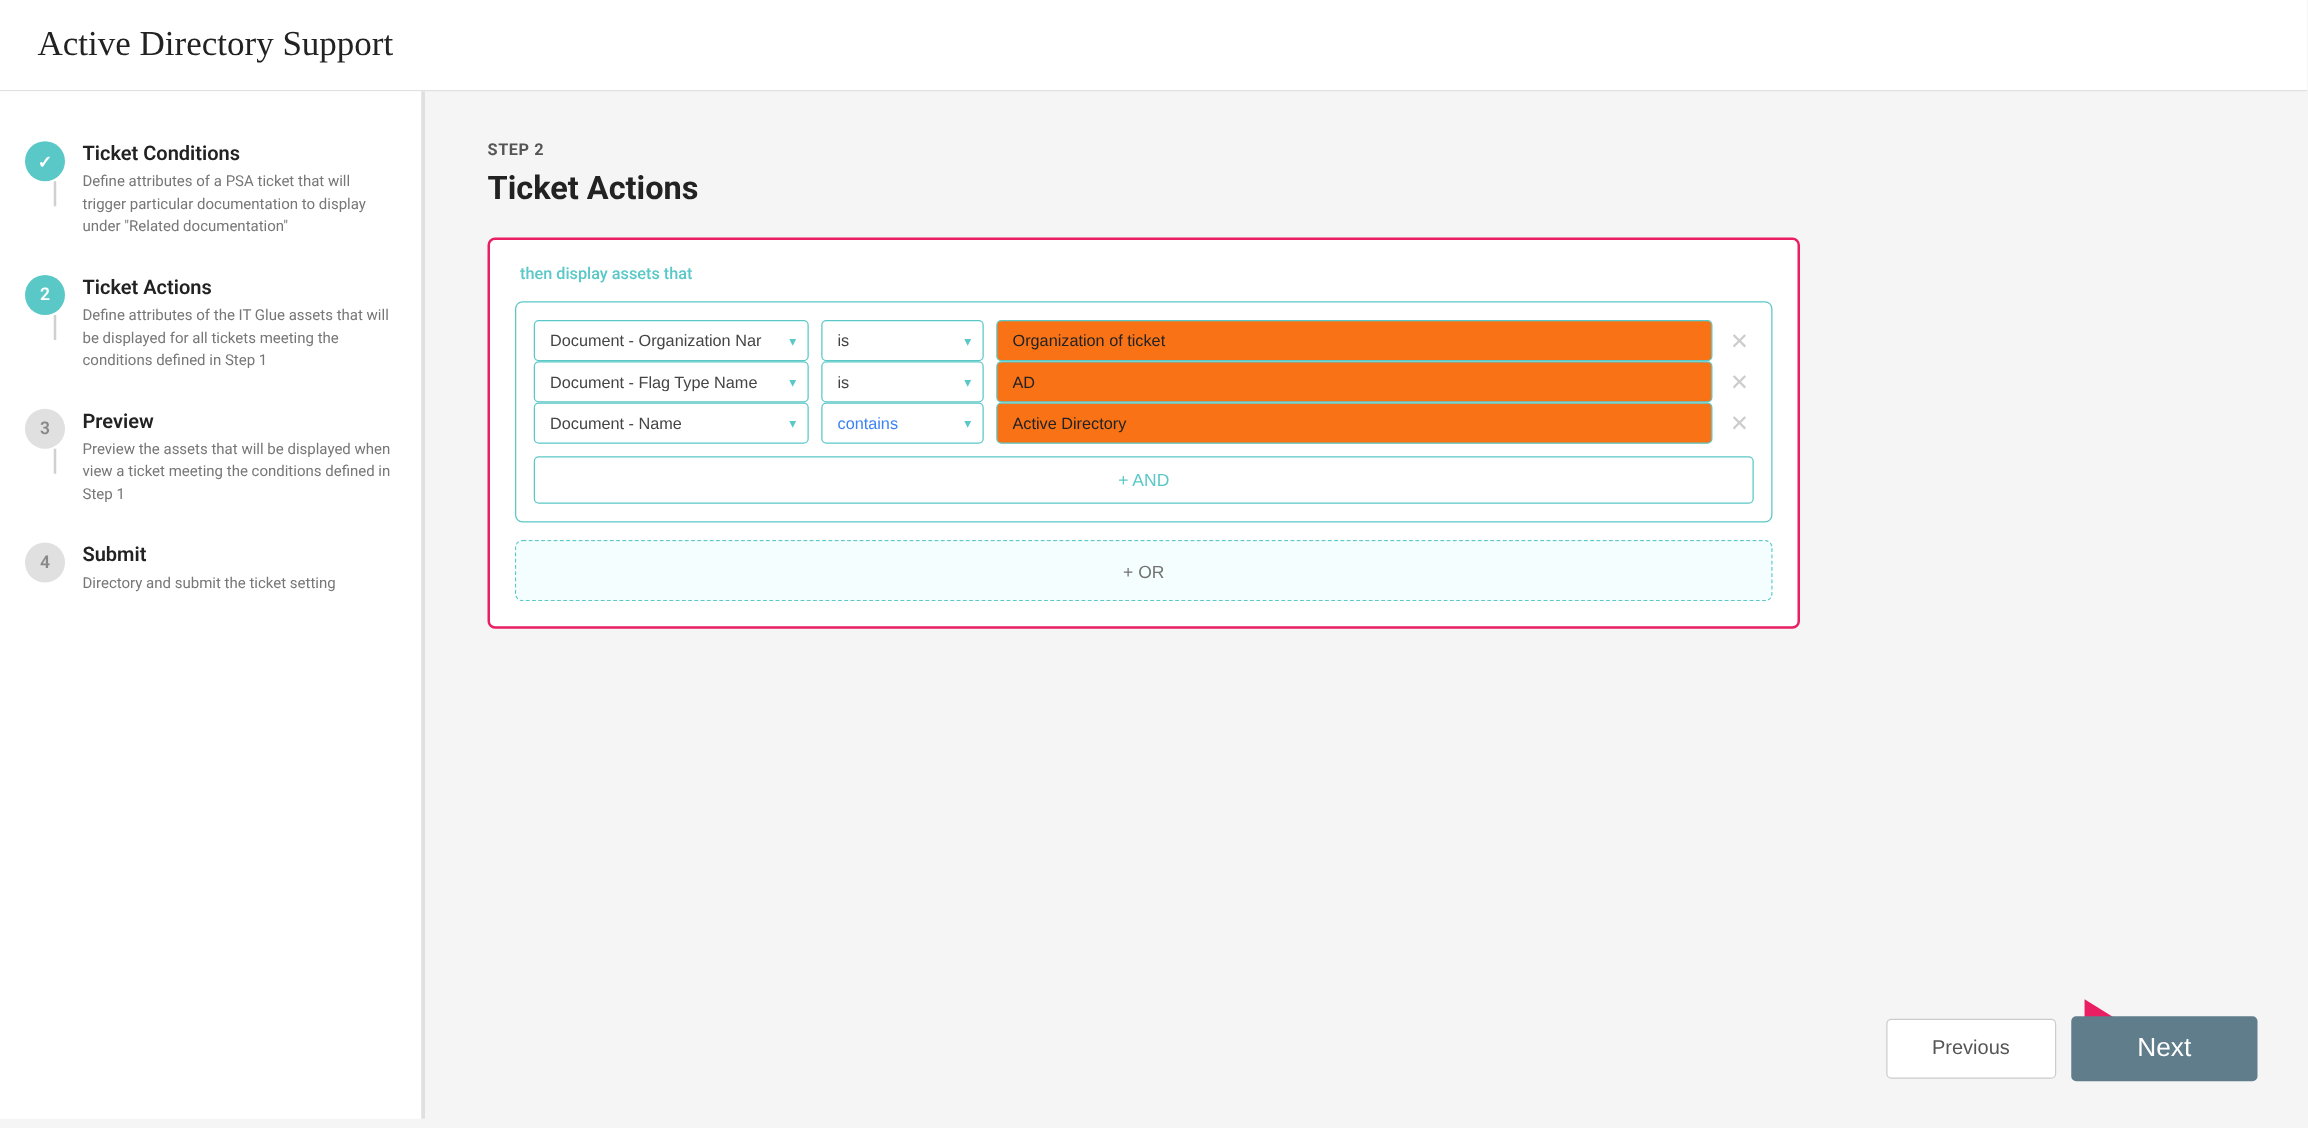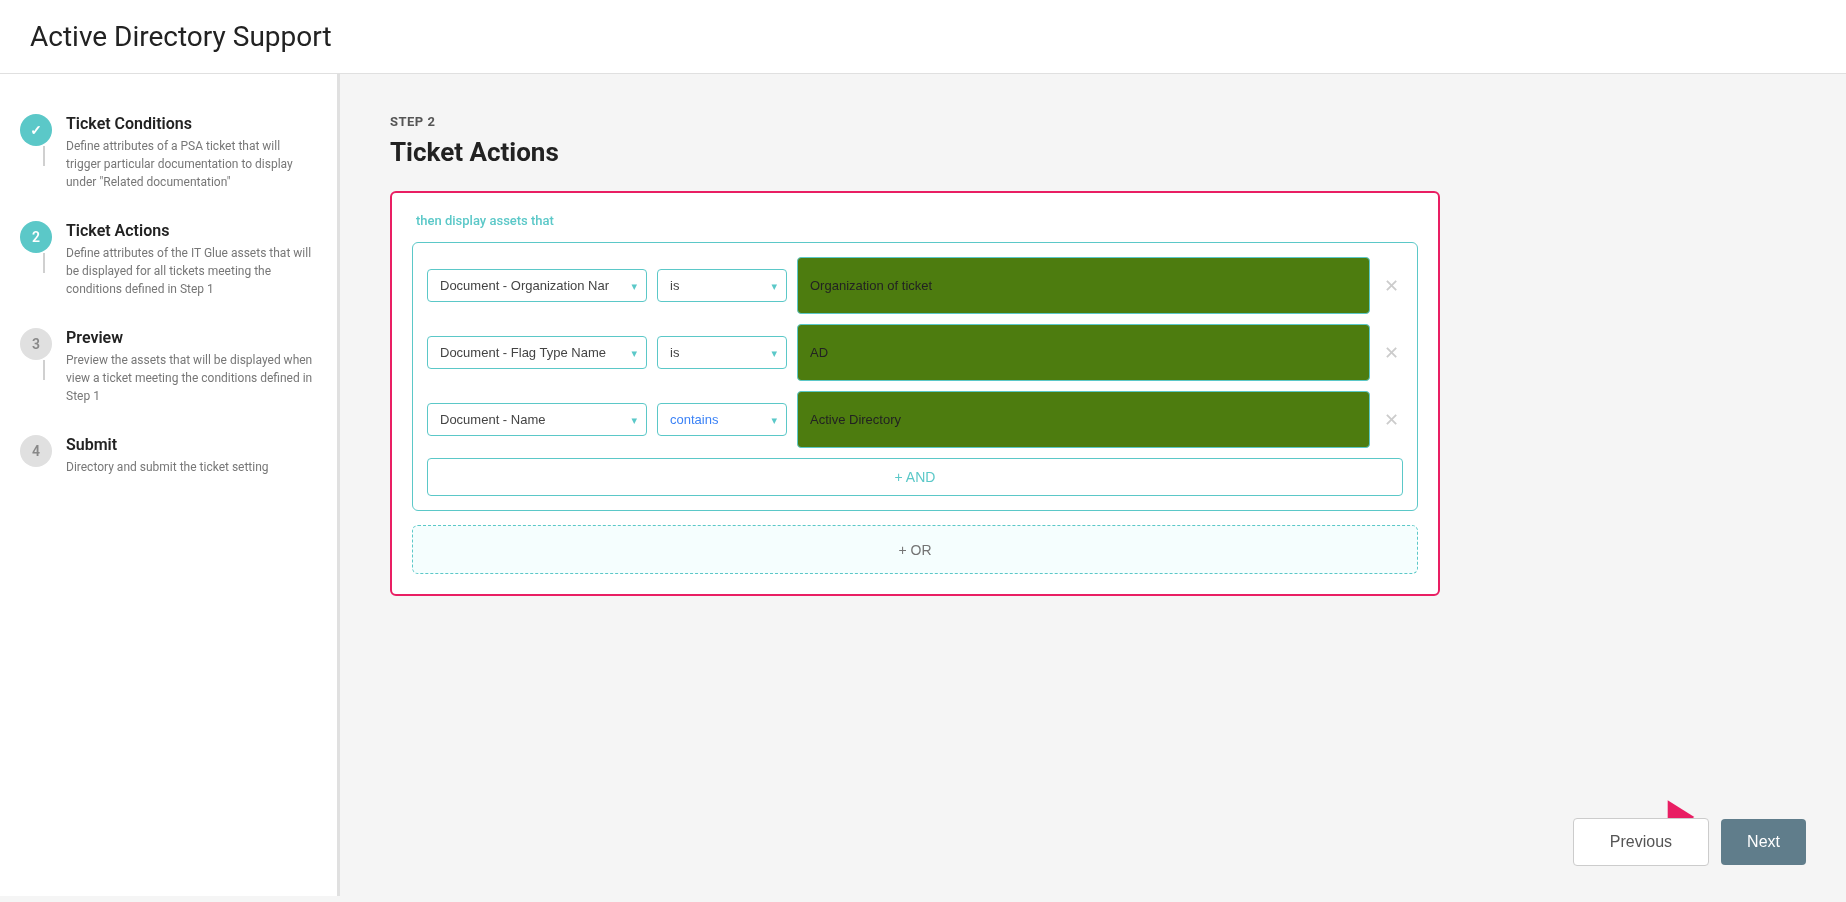--- a/index.html
+++ b/index.html
@@ -7,20 +7,21 @@
       font-family: -apple-system, BlinkMacSystemFont, 'Segoe UI', Roboto, sans-serif;
       background: #f5f5f5;
       color: #333;
       height: 902px;
       overflow: hidden;
     }
     .page-header {
       background: #fff;
       padding: 20px 30px;
       border-bottom: 1px solid #e0e0e0;
+      font-family: Liberation Serif, serif;
     }
     .page-header h1 {
       font-size: 28px;
       font-weight: 400;
       color: #222;
     }
     .main-layout {
       display: flex;
       height: calc(902px - 80px);
     }
@@ -120,21 +121,21 @@
       border: 1.5px solid #5bc8c8;
       border-radius: 6px;
       padding: 14px;
       margin-bottom: 14px;
       background: #fff;
     }
     .condition-row {
       display: flex;
       align-items: center;
       gap: 10px;
-      margin-bottom: 10px;
+      margin-bottom: 0;
     }
     .condition-row:last-of-type {
       margin-bottom: 0;
     }
     .field-select {
       border: 1px solid #5bc8c8;
       border-radius: 4px;
       padding: 8px 12px;
       font-size: 13px;
       color: #444;
@@ -155,24 +156,24 @@
       appearance: none;
       -webkit-appearance: none;
       cursor: pointer;
     }
     .operator-select.teal-text {
       color: #3b82f6;
     }
     .value-input {
       border: 1px solid #5bc8c8;
       border-radius: 4px;
-      padding: 20px 12px;
+      padding: 8px 12px;
       font-size: 13px;
       color: #222;
-      background: #4d7c0f;
+      background: #f97316;
       flex: 1;
       min-width: 200px;
     }
     .remove-btn {
       background: none;
       border: none;
       color: #ccc;
       font-size: 18px;
       cursor: pointer;
       padding: 4px;
@@ -216,25 +217,25 @@
       padding: 14px 36px;
       background: #fff;
       border: 1px solid #ccc;
       border-radius: 4px;
       font-size: 16px;
       color: #555;
       cursor: pointer;
       text-align: center;
     }
     .next-btn {
-      padding: 14px 26px;
+      padding: 14px 53px;
       background: #607d8b;
       border: none;
       border-radius: 4px;
-      font-size: 16px;
+      font-size: 21px;
       color: #fff;
       cursor: pointer;
       font-weight: 500;
     }
     
     .arrow-indicator {
       position: absolute;
       bottom: 55px;
       right: 145px;
     }

